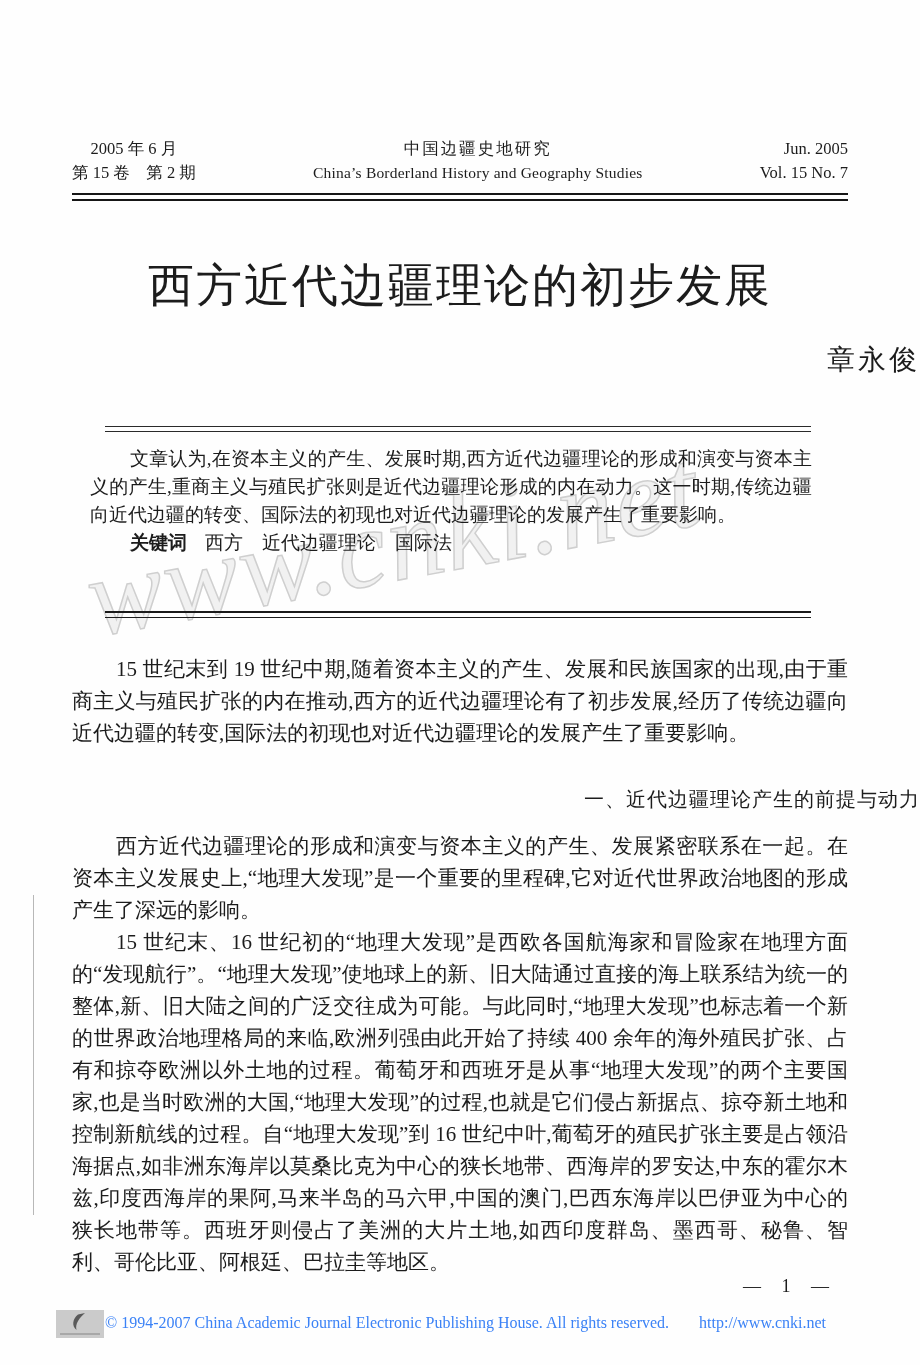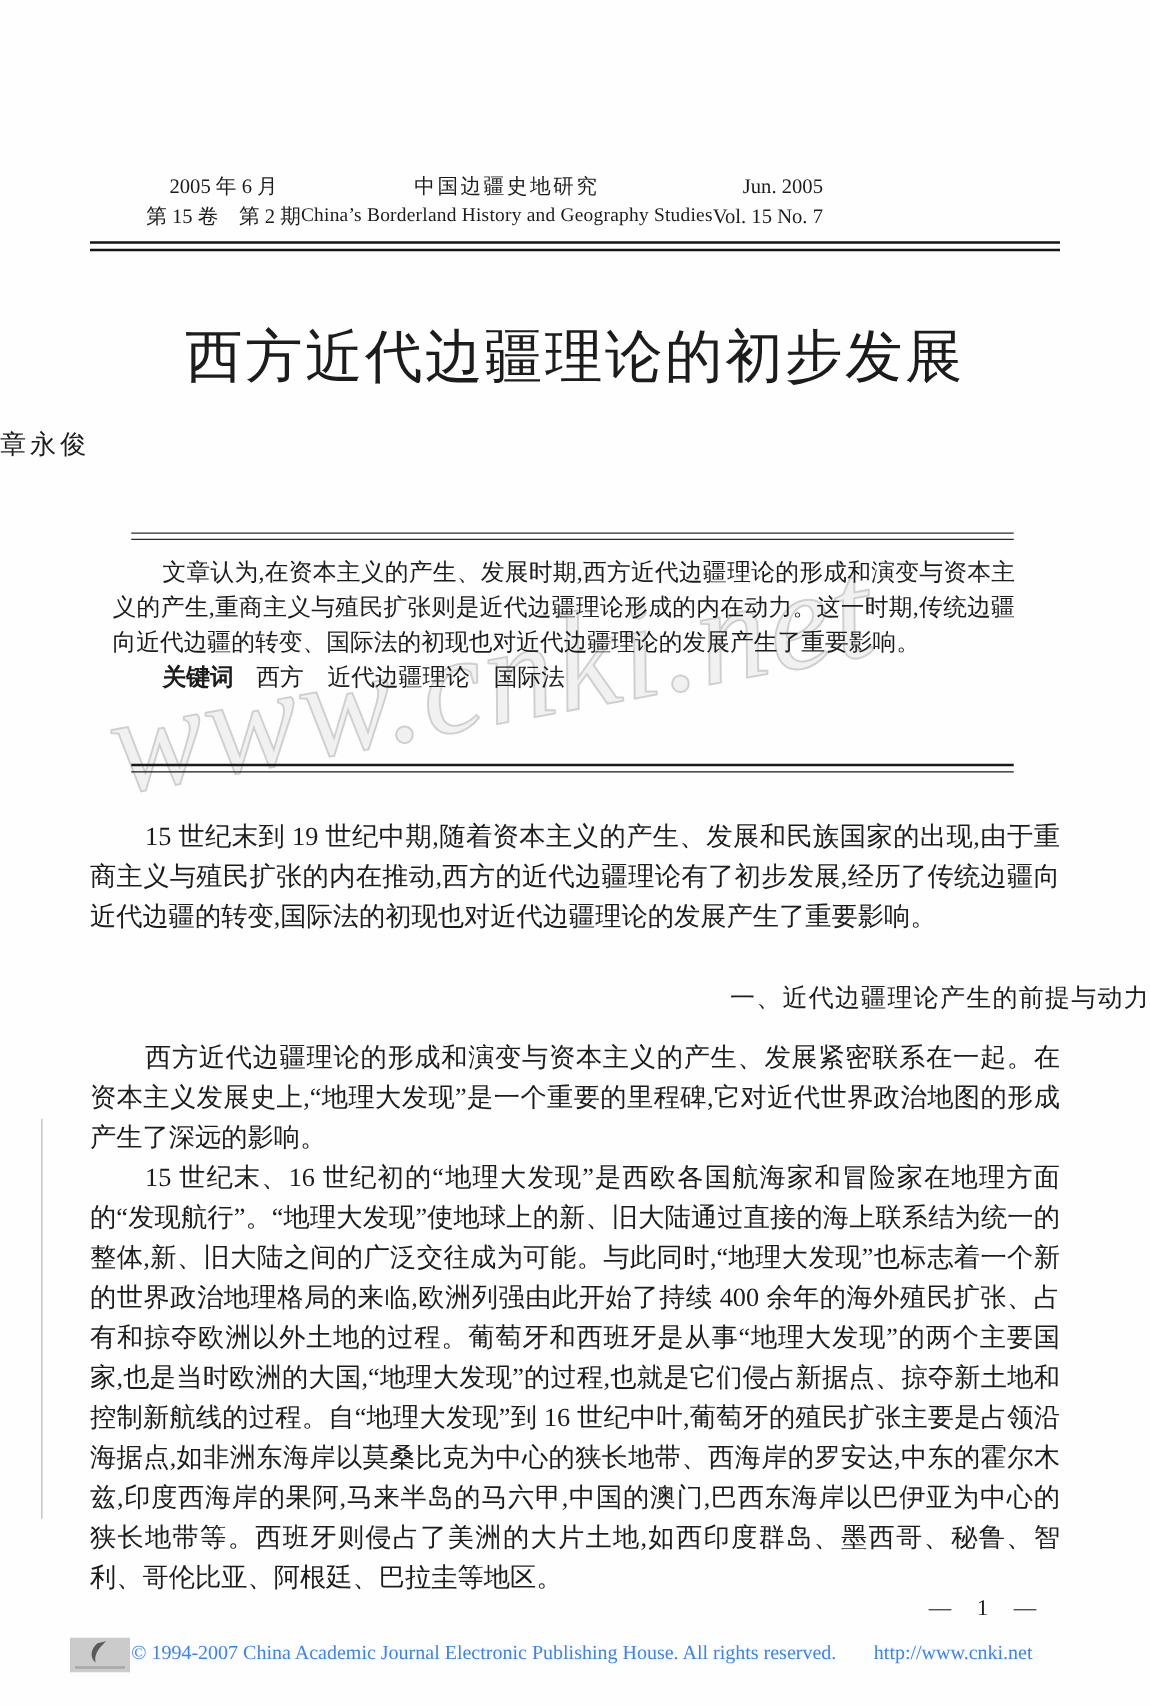--- a/index.html
+++ b/index.html
@@ -4,41 +4,41 @@
 <style>
   html,body{margin:0;padding:0;background:#ffffff;}
   .page{
     position:relative;width:920px;height:1365px;background:#fefefe;
     font-family:"Liberation Serif","DejaVu Serif",serif;color:#1c1c1c;
     overflow:hidden;
   }
   
   .journal-header{
     position:absolute;top:137px;left:72px;width:776px;
-    display:flex;align-items:flex-start;
-    font-size:16.5px;line-height:24px;margin-left:45px;
+    display:flex;justify-content:space-between;align-items:flex-start;
+    font-size:16.5px;line-height:24px;
   }
   .jh-left{text-align:center;white-space:nowrap;}
   .jh-center{text-align:center;white-space:nowrap;}
   .jh-center .cn{letter-spacing:2px;}
   .jh-center .en{font-size:15.5px;letter-spacing:0.2px;}
   .jh-right{text-align:right;white-space:nowrap;}
   .header-rule{
     position:absolute;left:72px;top:193px;width:776px;height:8px;
     border-top:2.5px solid #161616;border-bottom:2px solid #161616;
     box-sizing:border-box;
   }
   
   .article-title{
     position:absolute;top:255px;left:0;width:920px;text-align:center;
     font-size:46px;letter-spacing:2px;white-space:nowrap;
   }
   .article-author{
-    position:absolute;top:341px;left:0;width:920px;text-align:left;
-    font-size:21px;letter-spacing:3px;
+    position:absolute;top:341px;left:0;width:920px;text-align:right;
+    font-size:28px;letter-spacing:3px;
   }
   
   .abstract-rule-top{
     position:absolute;left:105px;top:426px;width:706px;height:6px;
     border-top:1.5px solid #2a2a2a;border-bottom:1.5px solid #2a2a2a;
     box-sizing:border-box;
   }
   .abstract-rule-bottom{
     position:absolute;left:105px;top:611px;width:706px;height:7px;
     border-top:2px solid #1a1a1a;border-bottom:1.5px solid #1a1a1a;

